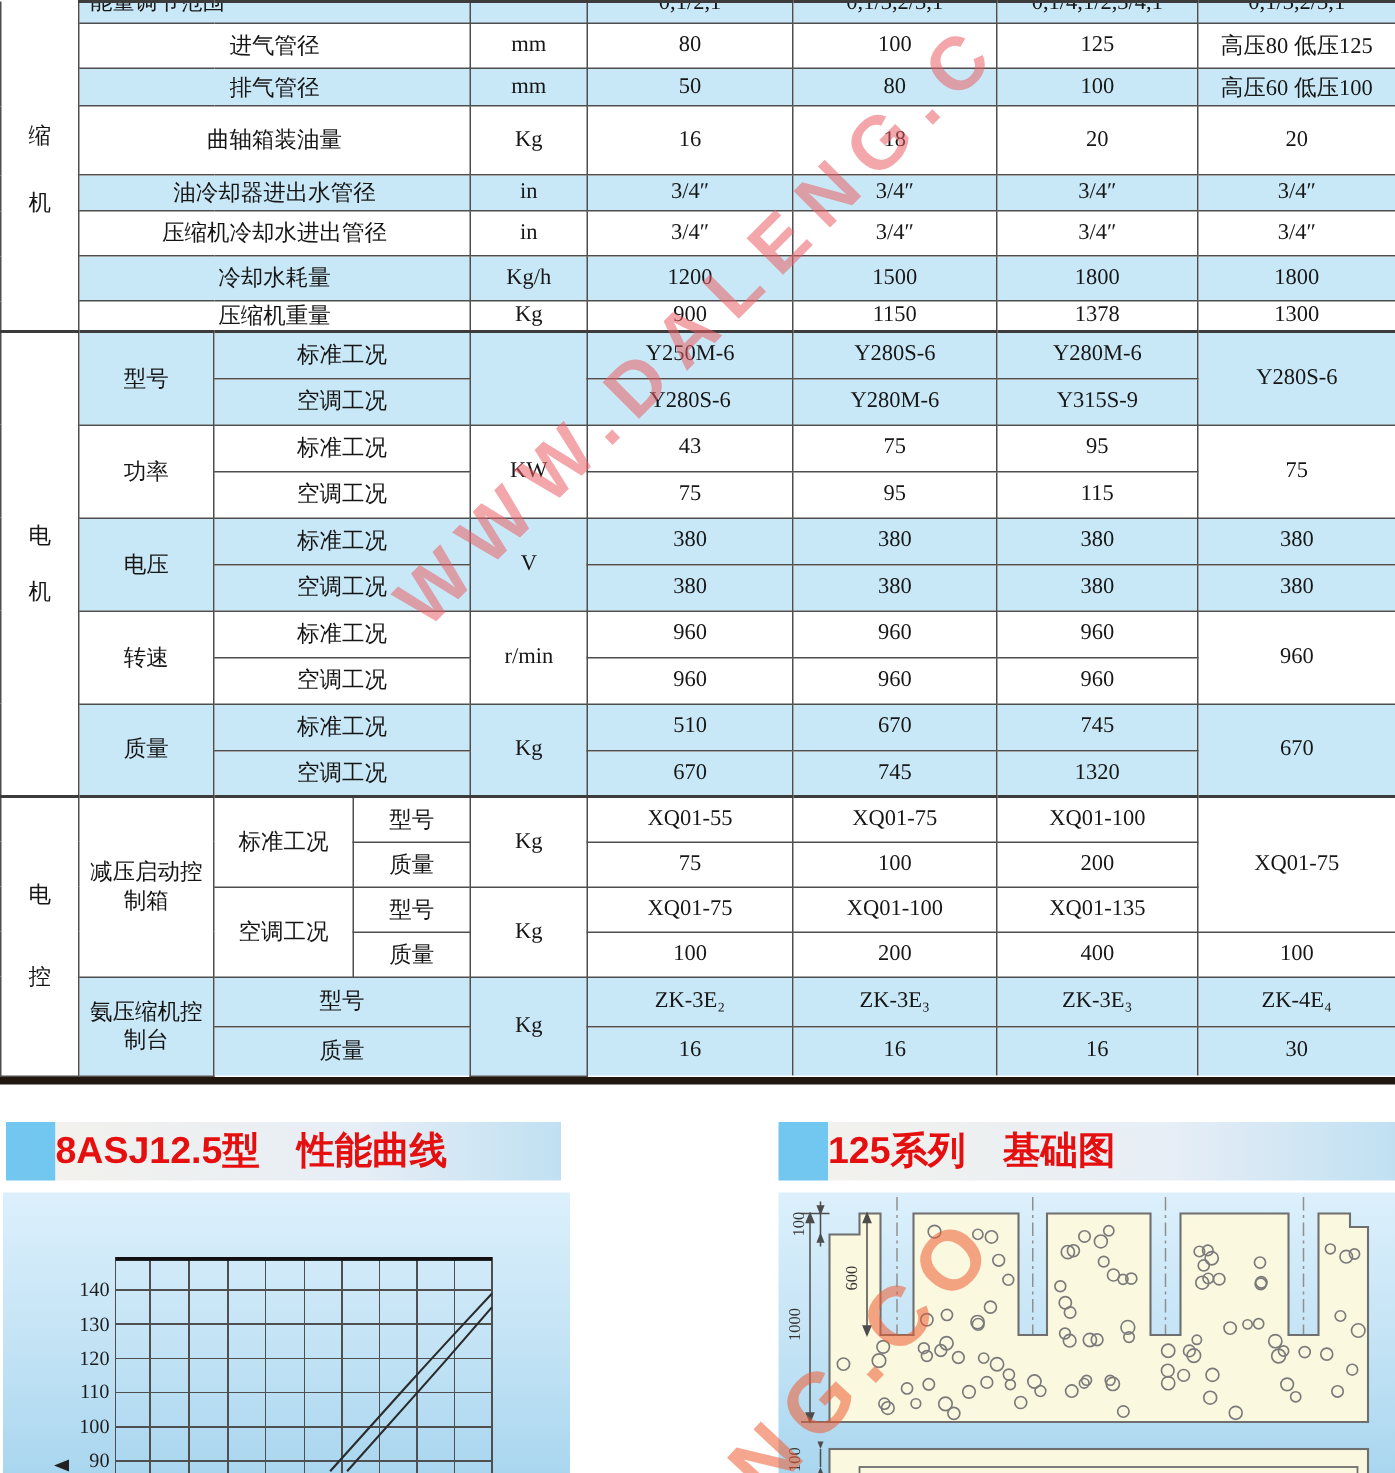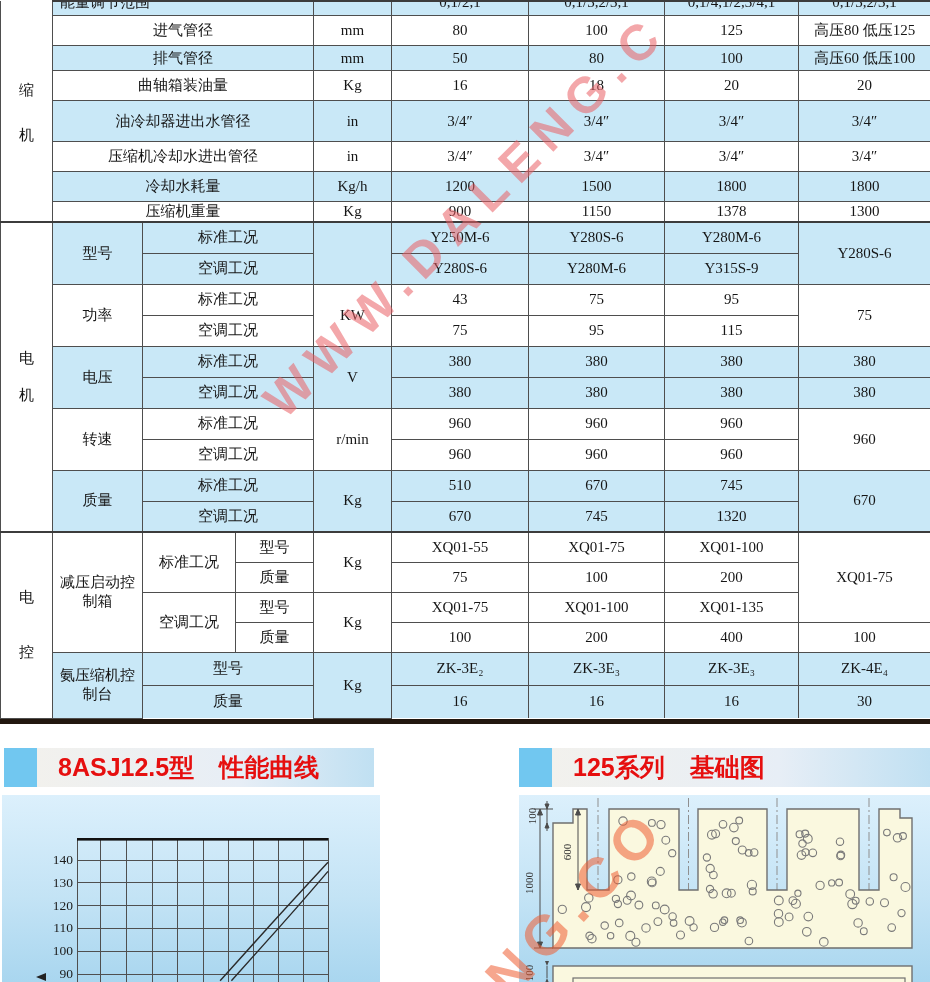--- a/index.html
+++ b/index.html
@@ -34,21 +34,21 @@
        color:rgba(233,95,100,0.55);transform:rotate(-45deg);transform-origin:0 0;}
   .wm2{left:440px;top:1000px;font-size:56px;letter-spacing:10px;
        color:rgba(238,92,50,0.55);transform:rotate(-47deg);transform-origin:0 0;}
   
   .hdr{position:absolute;top:748px;height:39px;}
   .hdr-left{left:4px;width:370px;}
   .hdr-right{left:519px;width:411px;}
   .hdr .sq{position:absolute;left:0;top:0;width:33px;height:39px;background:#71c7f0;}
   .hdr .bar{position:absolute;left:33px;right:0;top:0;bottom:0;
      background:linear-gradient(90deg,#f2f1ed 0%,#e7eef6 60%,#c0e0f2 100%);}
-  .hdr .bar span{display:block;line-height:39px;padding-left:21px;font-size:25px;font-weight:bold;
+  .hdr .bar span{display:block;line-height:39px;padding-left:0;font-size:25px;font-weight:bold;
      color:#e60f0f;font-family:"Liberation Sans",sans-serif;white-space:pre;}
   
   .panel{position:absolute;top:795px;height:187px;
      background:linear-gradient(180deg,#dcf0fc 0%,#c3e3f5 55%,#a9d6ef 100%);}
   .panel-left{left:2px;width:378px;}
   .panel-right{left:519px;width:411px;}
   svg{display:block;}
   .tick-label{font-family:"Liberation Serif","DejaVu Serif",serif;font-size:13.5px;fill:#1d1d1d;}
   .dim-label{font-family:"Liberation Serif","DejaVu Serif",serif;font-size:11px;fill:#333;}
 </style>
@@ -114,29 +114,29 @@
       <td>高压80 低压125</td>
     </tr>
     <tr class="blue" style="height:25px">
       <td colspan="3" class="rl">排气管径</td>
       <td>mm</td>
       <td>50</td>
       <td>80</td>
       <td>100</td>
       <td>高压60 低压100</td>
     </tr>
-    <tr class="white" style="height:30px">
+    <tr class="white" style="height:46px">
       <td colspan="3" class="rl">曲轴箱装油量</td>
       <td>Kg</td>
       <td>16</td>
       <td>18</td>
       <td>20</td>
       <td>20</td>
     </tr>
-    <tr class="blue" style="height:41px">
+    <tr class="blue" style="height:24px">
       <td colspan="3" class="rl">油冷却器进出水管径</td>
       <td>in</td>
       <td>3/4″</td>
       <td>3/4″</td>
       <td>3/4″</td>
       <td>3/4″</td>
     </tr>
     <tr class="white" style="height:30px">
       <td colspan="3" class="rl">压缩机冷却水进出管径</td>
       <td>in</td>

